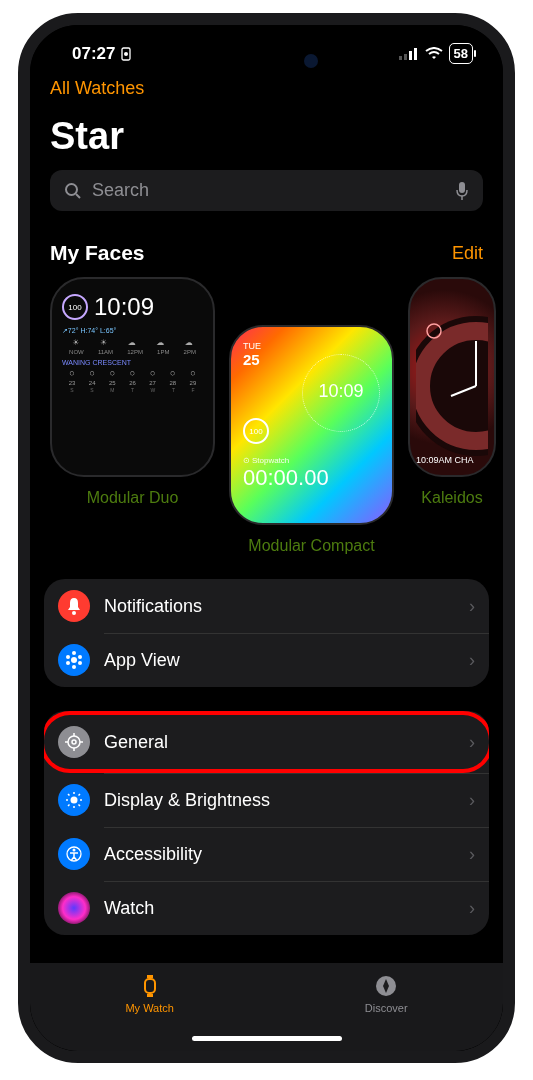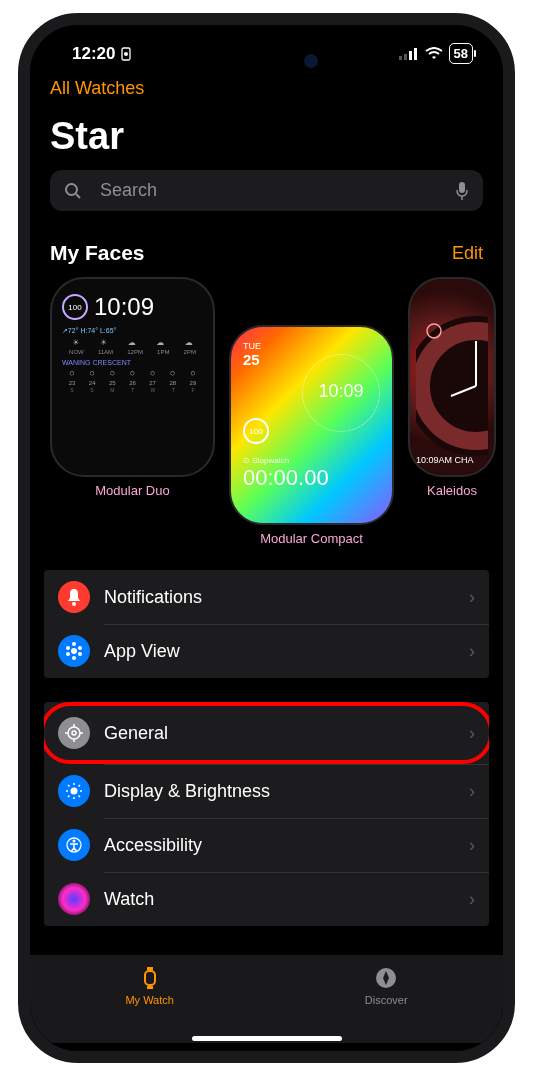--- a/index.html
+++ b/index.html
@@ -9,38 +9,38 @@
 .status-bar { display: flex; justify-content: space-between; align-items: center; padding: 18px 30px 8px 42px; font-size: 17px; font-weight: 600; }
 .status-left { display: flex; align-items: center; gap: 4px; }
 .status-right { display: flex; align-items: center; gap: 6px; }
 .battery-box { border: 1.5px solid #fff; border-radius: 5px; padding: 2px 4px; font-size: 13px; font-weight: 700; position: relative; }
 .battery-box::after { content: ''; position: absolute; right: -4px; top: 30%; height: 40%; width: 2px; background: #fff; border-radius: 1px; }
 .dynamic-island { position: absolute; top: 18px; left: 50%; transform: translateX(-50%); width: 130px; height: 36px; background: #000; border-radius: 20px; z-index: 10; }
 .dynamic-island::after { content: ''; position: absolute; right: 14px; top: 11px; width: 14px; height: 14px; background: #0a1832; border-radius: 50%; }
 .nav-row { padding: 6px 20px; }
 .nav-link { color: #ff9500; font-size: 18px; }
 .title { font-size: 38px; font-weight: 700; padding: 10px 20px 12px 20px; }
-.search-bar { margin: 0 20px 16px 20px; background: #1c1c1e; border-radius: 12px; display: flex; align-items: center; padding: 10px 14px; gap: 18px; }
+.search-bar { margin: 0 20px 16px 20px; background: #1c1c1e; border-radius: 12px; display: flex; align-items: center; padding: 10px 14px; gap: 10px; }
 .search-placeholder { color: #8e8e93; font-size: 18px; flex: 1; }
 .section-header { display: flex; justify-content: space-between; align-items: center; padding: 14px 20px 12px 20px; }
 .section-title { font-size: 21px; font-weight: 700; }
 .edit-link { color: #ff9500; font-size: 18px; }
 .faces-row { display: flex; gap: 14px; padding: 0 0 0 20px; overflow: hidden; }
 .face-item { display: flex; flex-direction: column; align-items: center; }
 .face { width: 165px; height: 200px; background: #0a0a0a; border: 2px solid #2a2a2c; border-radius: 34px; position: relative; overflow: hidden; }
-.face-label { font-size: 13px; color: #f9a8d4; margin-top: 6px; }
+.face-label { font-size: 16px; color: #4d7c0f; margin-top: 12px; }
 .face3 { width: 88px; }
-.list-group { margin: 24px 14px 6px 14px; background: #1c1c1e; border-radius: 4px; overflow: hidden; }
+.list-group { margin: 24px 14px 6px 14px; background: #1c1c1e; border-radius: 21px; overflow: hidden; }
 .list-item { display: flex; align-items: center; padding: 11px 14px; gap: 14px; position: relative; }
 .list-item + .list-item::before { content: ''; position: absolute; top: 0; left: 60px; right: 0; height: 1px; background: #333; }
 .item-icon { width: 32px; height: 32px; border-radius: 8px; display: flex; align-items: center; justify-content: center; flex-shrink: 0; }
 .item-label { flex: 1; font-size: 18px; }
 .chevron { color: #5a5a5e; font-size: 18px; }
 .highlighted { border: 4px solid #ff0000; border-radius: 30px; margin: 0 -4px; }
-.tab-bar { position: absolute; bottom: 8px; left: 0; right: 0; height: 88px; background: rgba(28,28,30,0.9); display: flex; justify-content: space-around; align-items: flex-start; padding-top: 10px; }
+.tab-bar { position: absolute; bottom: 0; left: 0; right: 0; height: 88px; background: rgba(28,28,30,0.9); display: flex; justify-content: space-around; align-items: flex-start; padding-top: 10px; }
 .tab { display: flex; flex-direction: column; align-items: center; gap: 3px; font-size: 11px; color: #8e8e93; }
 .tab.active { color: #ff9500; }
 .home-indicator { position: absolute; bottom: 10px; left: 50%; transform: translateX(-50%); width: 150px; height: 5px; background: #fff; border-radius: 3px; }
 
 .f1 { padding: 14px 10px; font-size: 9px; color: #aaa; }
 .f1-top { display: flex; align-items: center; gap: 6px; }
 .f1-ring { width: 26px; height: 26px; border: 2px solid #c6a8ff; border-radius: 50%; display: flex; align-items: center; justify-content: center; font-size: 8px; color: #fff; }
 .f1-time { font-size: 24px; font-weight: 300; color: #fff; }
 .f1-weather { font-size: 7px; color: #7ac6ff; margin-top: 6px; }
 .f1-icons { display: flex; justify-content: space-around; margin-top: 3px; font-size: 8px; }
@@ -64,21 +64,21 @@
 </head>
 <body>
 
 <div class="phone">
 
   <div class="screen">
     <div class="dynamic-island"></div>
 
     <div class="status-bar">
       <div class="status-left">
-        <span>12:20</span>
+        <span>07:27</span>
         <svg width="14" height="14" viewBox="0 0 14 14">
             <rect x="3" y="1" width="8" height="12" rx="1.5" fill="none" stroke="#fff" stroke-width="1.3"></rect>
             <circle cx="7" cy="7" r="2" fill="#fff"></circle>
           </svg>
       </div>
       <div class="status-right">
         <svg width="20" height="12" viewBox="0 0 20 12">
             <rect x="0" y="8" width="3" height="4" fill="#555"></rect>
             <rect x="5" y="6" width="3" height="6" fill="#555"></rect>
             <rect x="10" y="3" width="3" height="9" fill="#fff"></rect>

